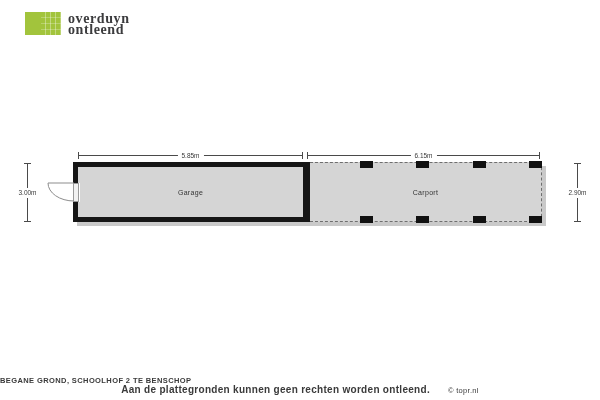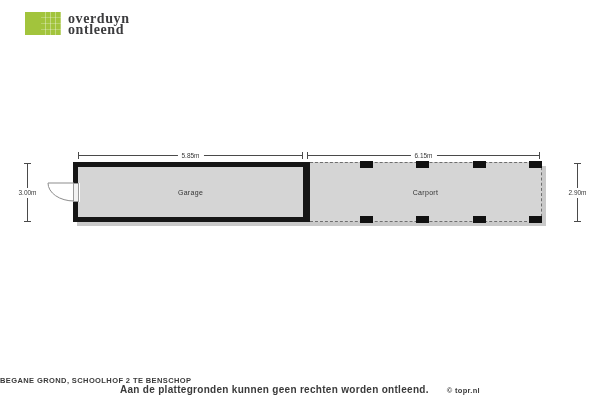--- a/index.html
+++ b/index.html
@@ -65,21 +65,21 @@
   }
   .dim-garage-w{left:78px;top:155px;width:225px;}
   .dim-carport-w{left:307px;top:155px;width:233px;}
   .dim-garage-h{left:27px;top:163px;height:59px;}
   .dim-carport-h{left:577px;top:163px;height:59px;}
   
   .footer{position:absolute;left:0;right:0;top:376px;text-align:left;color:#3a3a3a;}
   .footer .title{font-size:7.5px;font-weight:bold;letter-spacing:.4px;line-height:9px;}
   .footer .row2{display:flex;justify-content:center;align-items:baseline;gap:18px;line-height:9px;}
   .footer .disclaimer{font-size:10px;font-weight:bold;letter-spacing:.3px;}
-  .footer .credit{font-size:7.5px;font-weight:bold;letter-spacing:.3px;}
+  .footer .credit{font-size:7.5px;font-weight:normal;letter-spacing:.3px;}
 </style>
 </head>
 <body>
 
 <div class="logo">
   <div class="logo-icon"></div>
   <div class="logo-text">
     <div>overduyn</div>
     <div>ontleend</div>
   </div>

